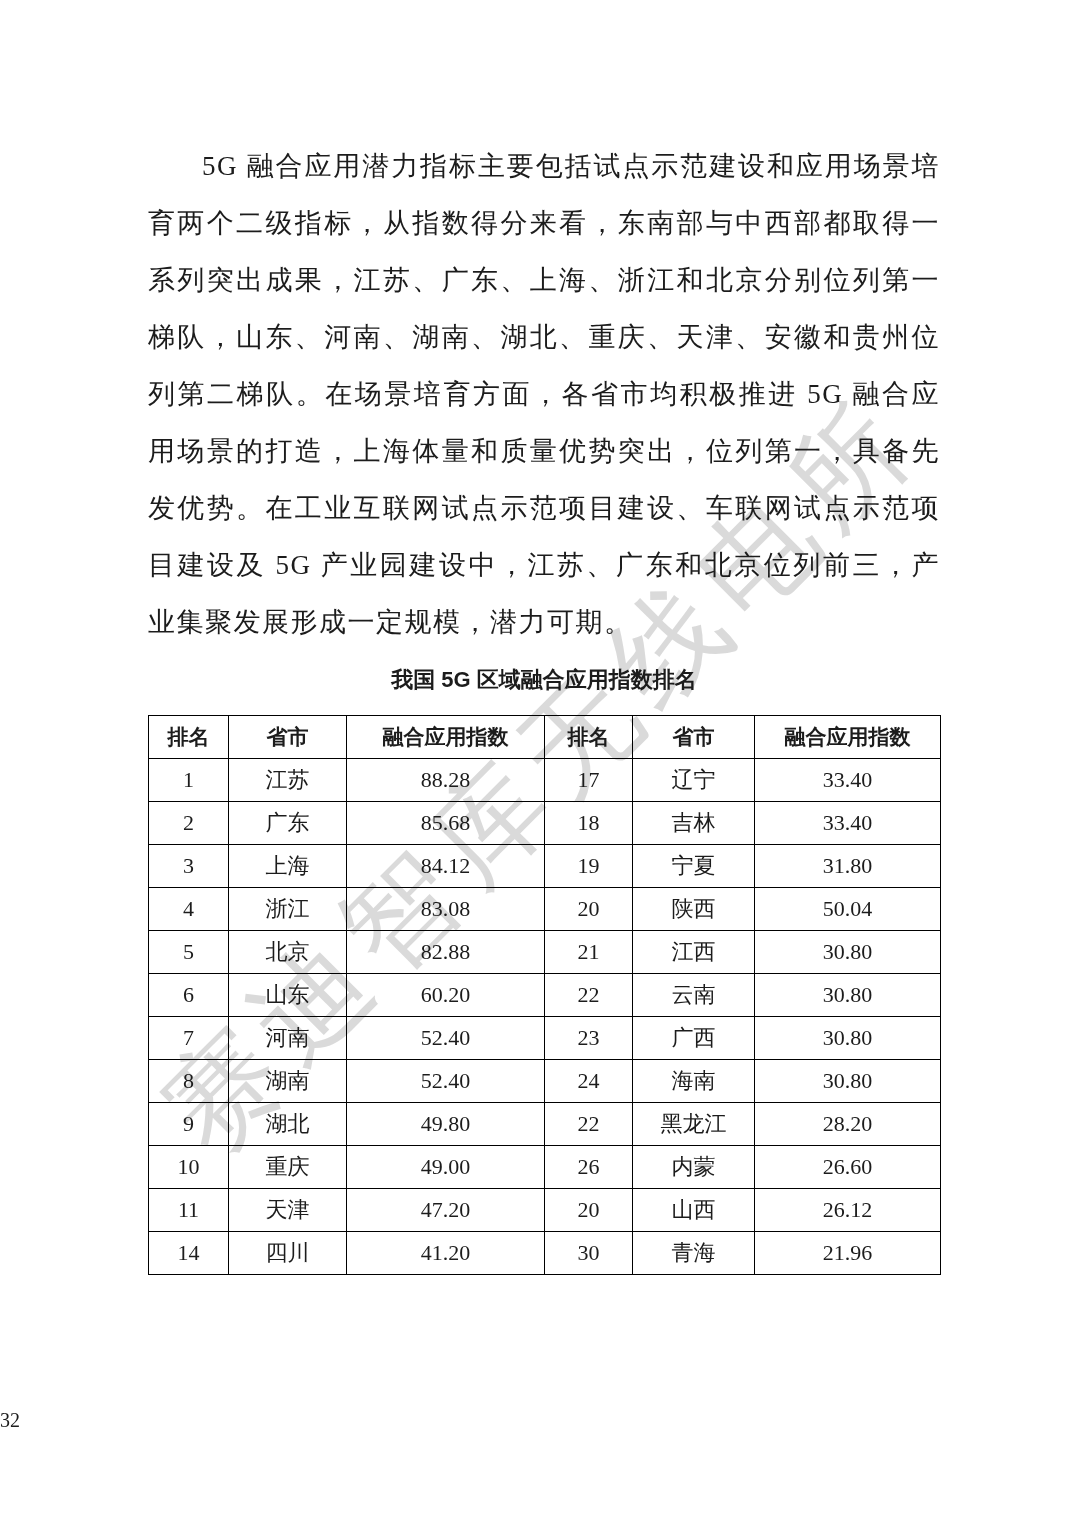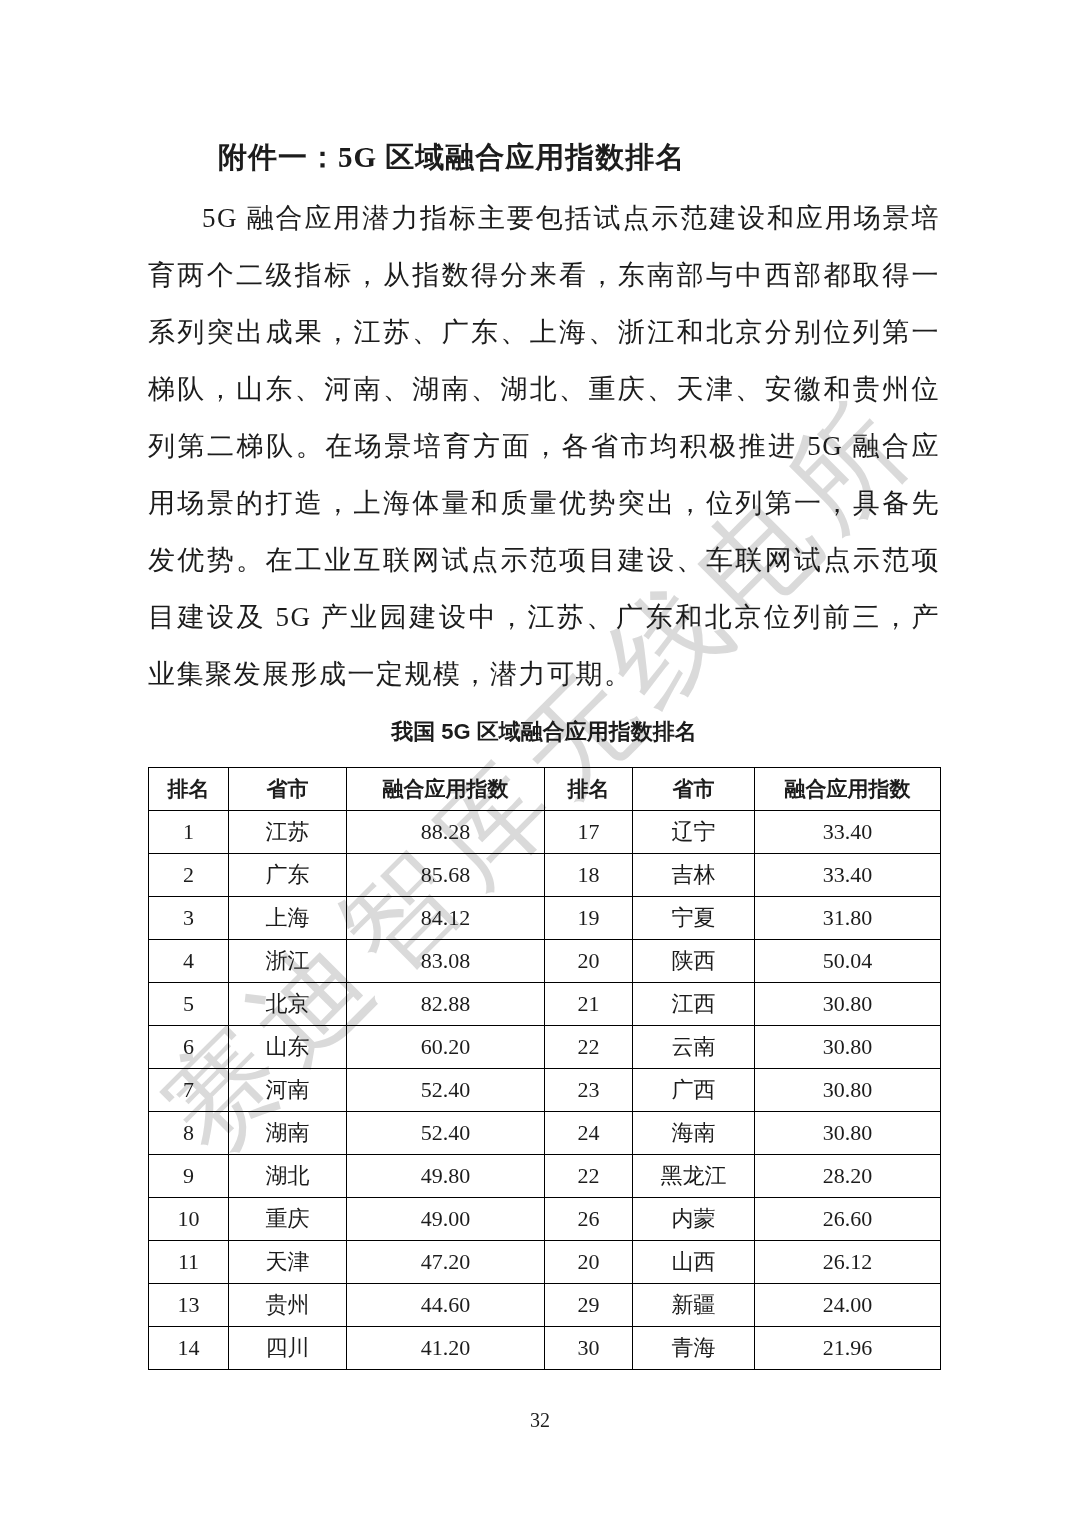--- a/index.html
+++ b/index.html
@@ -61,21 +61,21 @@
   table.rank-table th {
     font-weight: bold;
     font-family: "Liberation Sans", "DejaVu Sans", sans-serif;
     font-size: 21px;
   }
   .page-number {
     position: absolute;
     bottom: 95px;
     left: 0;
     width: 100%;
-    text-align: center;
+    text-align: left;
     font-size: 20px;
     z-index: 2;
   }
   .watermark {
     position: absolute;
     left: 50%;
     top: 775px;
     transform: translate(-50%, -50%) rotate(-45deg);
     white-space: nowrap;
     font-size: 112px;
@@ -88,21 +88,20 @@
 </style>
 </head>
 <body>
 
 <div class="page">
 
   <div class="watermark">赛迪智库无线电所</div>
 
   <div class="content">
 
-    <h2 class="doc-title">附件一：5G 区域融合应用指数排名</h2>
 
     <p class="doc-paragraph">5G 融合应用潜力指标主要包括试点示范建设和应用场景培育两个二级指标，从指数得分来看，东南部与中西部都取得一系列突出成果，江苏、广东、上海、浙江和北京分别位列第一梯队，山东、河南、湖南、湖北、重庆、天津、安徽和贵州位列第二梯队。在场景培育方面，各省市均积极推进 5G 融合应用场景的打造，上海体量和质量优势突出，位列第一，具备先发优势。在工业互联网试点示范项目建设、车联网试点示范项目建设及 5G 产业园建设中，江苏、广东和北京位列前三，产业集聚发展形成一定规模，潜力可期。</p>
 
     <div class="table-caption">我国 5G 区域融合应用指数排名</div>
 
     <table class="rank-table">
       <colgroup>
           <col style="width: 80px;">
           <col style="width: 118px;">
           <col style="width: 198px;">
@@ -203,28 +202,20 @@
           </tr>
           <tr>
             <td>11</td>
             <td>天津</td>
             <td>47.20</td>
             <td>20</td>
             <td>山西</td>
             <td>26.12</td>
           </tr>
           <tr>
-            <td>13</td>
-            <td>贵州</td>
-            <td>44.60</td>
-            <td>29</td>
-            <td>新疆</td>
-            <td>24.00</td>
-          </tr>
-          <tr>
             <td>14</td>
             <td>四川</td>
             <td>41.20</td>
             <td>30</td>
             <td>青海</td>
             <td>21.96</td>
           </tr>
         </tbody>
     </table>
 

